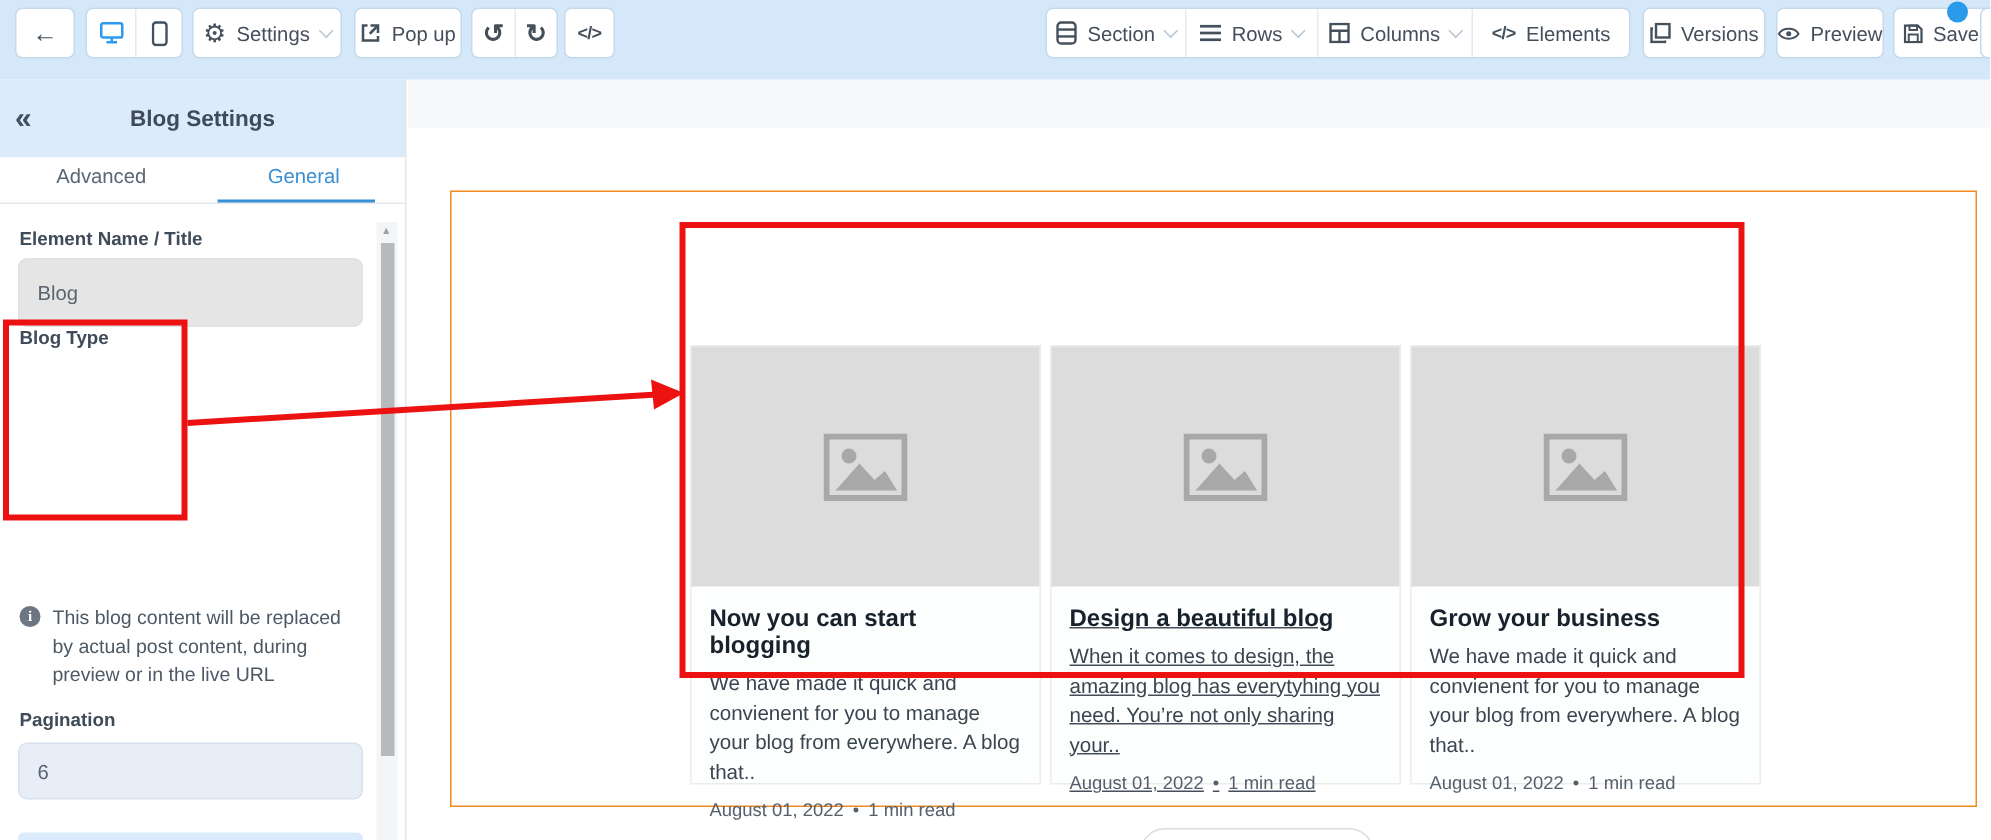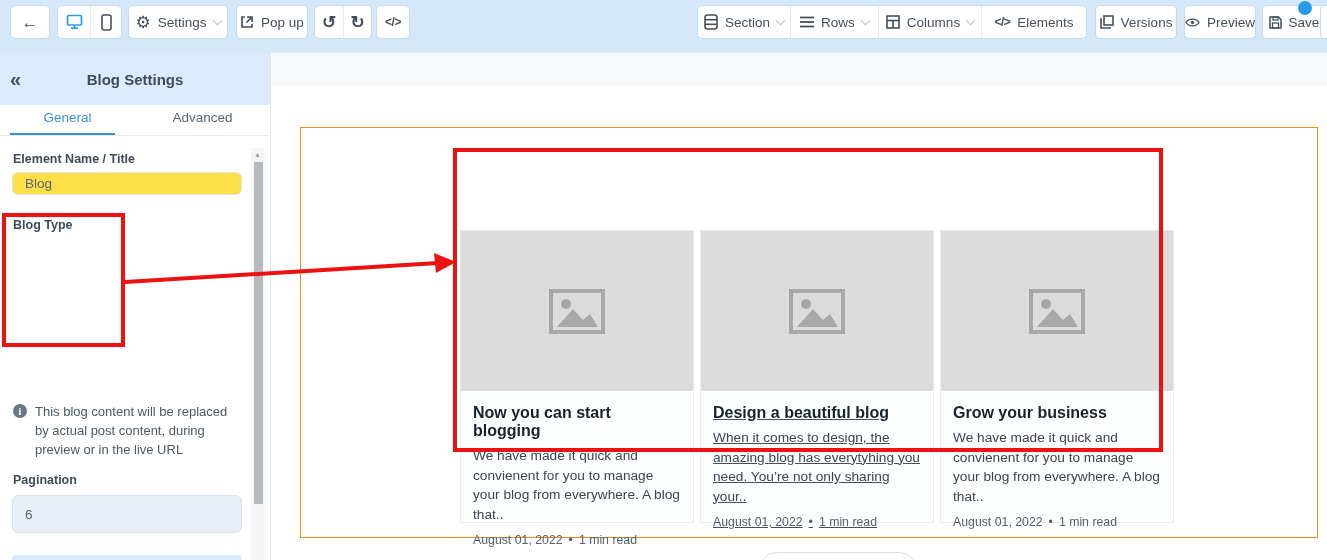--- a/index.html
+++ b/index.html
@@ -24,22 +24,22 @@
   .sidebar { position:absolute; left:0; top:53px; width:271px; height:507px; background:#fff; border-right:1px solid #e3e7ea; z-index:4; }
   .sb-header { position:absolute; left:0; top:0; width:100%; height:52px; background:#dcebfb; display:flex; align-items:center; }
   .sb-collapse { position:absolute; left:10px; font-size:20px; font-weight:bold; color:#44505c; background:none; border:none; cursor:pointer; }
   .sb-title { width:100%; text-align:center; font-size:15px; font-weight:bold; color:#3f4b59; }
   .sb-tabs { position:absolute; left:0; top:52px; width:100%; height:31px; display:flex; border-bottom:1px solid #e4e7eb; background:#fff; }
   .sb-tab { flex:1; display:flex; align-items:flex-start; justify-content:center; font-size:13.5px; color:#5a6673; padding-top:5px; cursor:pointer; position:relative; }
   .sb-tab.active { color:#3a8fd3; }
   .sb-tab.active::after { content:""; position:absolute; left:10px; right:20px; bottom:0; height:2px; background:#3a8fd3; }
   .sb-content { position:absolute; left:0; top:83px; width:252px; height:424px; }
   .sb-label { font-size:12.5px; font-weight:bold; color:#3f4b59; margin:0 0 0 13px; }
-  .txt-input { position:absolute; left:12px; width:230px; height:23px; border:1px solid #dde2e8; border-radius:6px;
-               font-family:inherit; font-size:13.5px; color:#5a6570; padding-left:12px; background:#fde047; }
+  .txt-input { position:absolute; left:12px; width:230px; height:46px; border:1px solid #dde2e8; border-radius:6px;
+               font-family:inherit; font-size:13.5px; color:#5a6570; padding-left:12px; background:#e5e5e5; }
   .pag-input { background:#e7eef7; border:1px solid #d6e1ed; height:38px; }
   .type-card { position:absolute; top:157px; height:92px; border:1px solid #e1e5e9; border-radius:6px; background:#fff;
                display:flex; flex-direction:column; align-items:center; justify-content:flex-end; padding-bottom:8px; cursor:pointer; }
   .type-card.selected { border:1px solid #5c9fd8; }
   .type-label { font-size:13.5px; color:#4a5560; margin-top:7px; }
   .std-icon { display:flex; gap:5px; }
   .std-col .blk { width:24px; height:17px; background:#5b6670; border-radius:3px; position:relative; }
   .std-col .blk::after { content:""; position:absolute; left:9px; top:6px; width:6px; height:4px; background:#e8eaec; border-radius:1px; }
   .std-col .ln { width:24px; height:2px; background:#8a9199; margin-top:3px; }
   .cmp-icon { display:flex; flex-direction:column; gap:5px; }
@@ -192,22 +192,22 @@
   </button>
 </header>
 
 <aside class="sidebar">
   <div class="sb-header">
     <button class="sb-collapse">«</button>
     <div class="sb-title">Blog Settings</div>
   </div>
 
   <div class="sb-tabs">
+    <div class="sb-tab">Advanced</div>
     <div class="sb-tab active">General</div>
-    <div class="sb-tab">Advanced</div>
   </div>
 
   <div class="sb-content">
     <div class="sb-label" style="margin-top:16px;">Element Name / Title</div>
     <input class="txt-input" style="top: 36px;" readonly="" value="Blog">
 
     <div class="sb-label" style="position:absolute; top:82px;">Blog Type</div>
 
 
 

